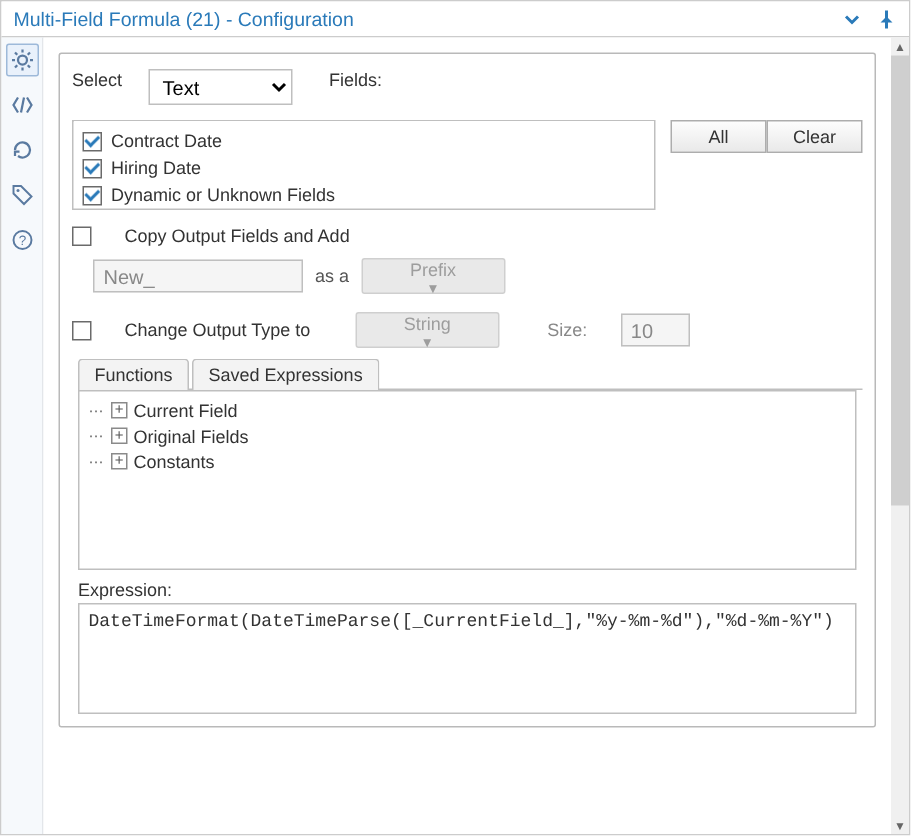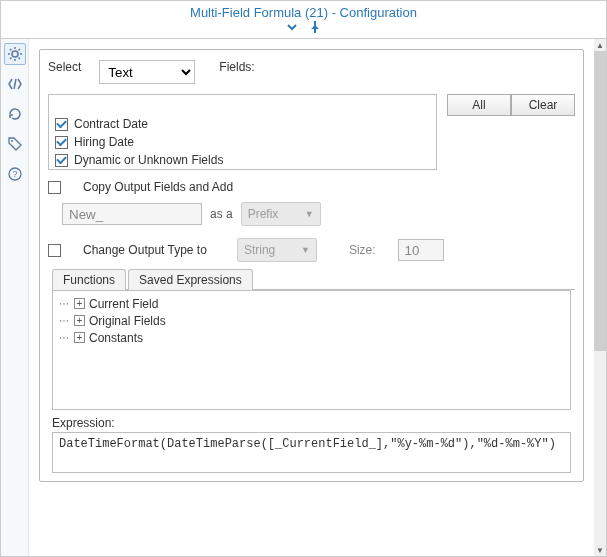--- a/index.html
+++ b/index.html
@@ -14,21 +14,20 @@
     overflow: hidden;
   }
   .window { display: flex; flex-direction: column; height: 100%; border: 1px solid #ccc; }
   .titlebar {
     background: #fff;
     color: #2a7ab9;
     border-bottom: 1px solid #ccc;
     padding: 4px 8px;
     display: flex; align-items: center; justify-content: space-between;
     font-size: 13px;
-    flex-direction: column;
   }
   .titlebar .right { display: flex; align-items: center; gap: 10px; }
   .icon { display: inline-flex; align-items: center; justify-content: center; }
   .body { display: flex; flex: 1; min-height: 0; }
   .sidebar {
     width: 28px;
     background: #f6f9fc;
     border-right: 1px solid #e3e6ea;
     display: flex; flex-direction: column; align-items: center;
     padding-top: 4px; gap: 8px;
@@ -83,22 +82,22 @@
     padding: 0 4px;
   }
   .fields-row { gap: 10px; }
   .fields-area {
     display: flex; gap: 10px; margin-top: 10px;
   }
   .fields-list {
     flex: 1;
     border: 1px solid #bfbfbf;
     background: #fff;
-    height: 76px;
-    padding: 20px 6px;
+    height: 60px;
+    padding: 4px 6px;
     overflow: auto;
   }
   .chk-row { display: flex; align-items: center; gap: 6px; height: 18px; }
   .chk {
     width: 13px; height: 13px; border: 1px solid #6a6a6a; background:#fff;
     display: inline-flex; align-items: center; justify-content: center;
   }
   .chk.checked::after {
     content: ""; width: 7px; height: 4px;
     border-left: 2px solid #2a7ab9; border-bottom: 2px solid #2a7ab9;
@@ -113,27 +112,28 @@
     font-size: 12px;
   }
   .sidebuttons { display:flex; }
   .chk-line { display:flex; align-items:center; gap:22px; margin-top: 10px; }
   .inline-input {
     height: 22px; border: 1px solid #bfbfbf; background: #f5f5f5;
     color:#888; padding: 0 6px; width: 140px;
   }
   .inline-input.small { width: 46px; text-align:left; }
   .disabled-select {
-    height: 24px; width: 80px;
+    height: 24px; width: 96px;
     border: 1px solid #cfcfcf;
     background: #e9e9e9;
     color: #9d9d9d;
     display: flex; align-items: center; justify-content: space-between;
     padding: 0 6px;
     border-radius: 2px;
+    flex-direction: column;
   }
   .disabled-select .car { font-size: 9px; color:#9d9d9d; }
   .sub-indent { display:flex; align-items:center; gap:8px; margin: 8px 0 12px 14px; }
   .sub-indent .as { color:#555; }
   .tabs {
     display:flex; border-bottom:1px solid #bfbfbf; margin: 6px 0 0 4px;
   }
   .tab {
     padding: 3px 10px; border:1px solid #bfbfbf; border-bottom:none;
     background:#f3f3f3; margin-right:2px;
@@ -148,21 +148,21 @@
   .tree-row { display:flex; align-items:center; gap:4px; height:17px; }
   .plusbox {
     width:11px; height:11px; border:1px solid #8a8a8a;
     display:inline-flex; align-items:center; justify-content:center;
     font-size:10px; line-height:1; color:#555; background:#fff;
   }
   .dots { color:#666; font-size:10px; letter-spacing:-1px; margin-right:2px; }
   .expr-label { margin: 6px 4px 2px 4px; }
   .expr-box {
     border:1px solid #bfbfbf; background:#fff;
-    margin: 0 4px 0 4px; height: 41px; padding:4px 6px;
+    margin: 0 4px 0 4px; height: 74px; padding:4px 6px;
     font-family: Consolas, "Courier New", monospace;
     font-size: 12px;
     white-space: pre;
   }
 </style>
 </head>
 <body>
 
 <div class="window">
   <div class="titlebar">

